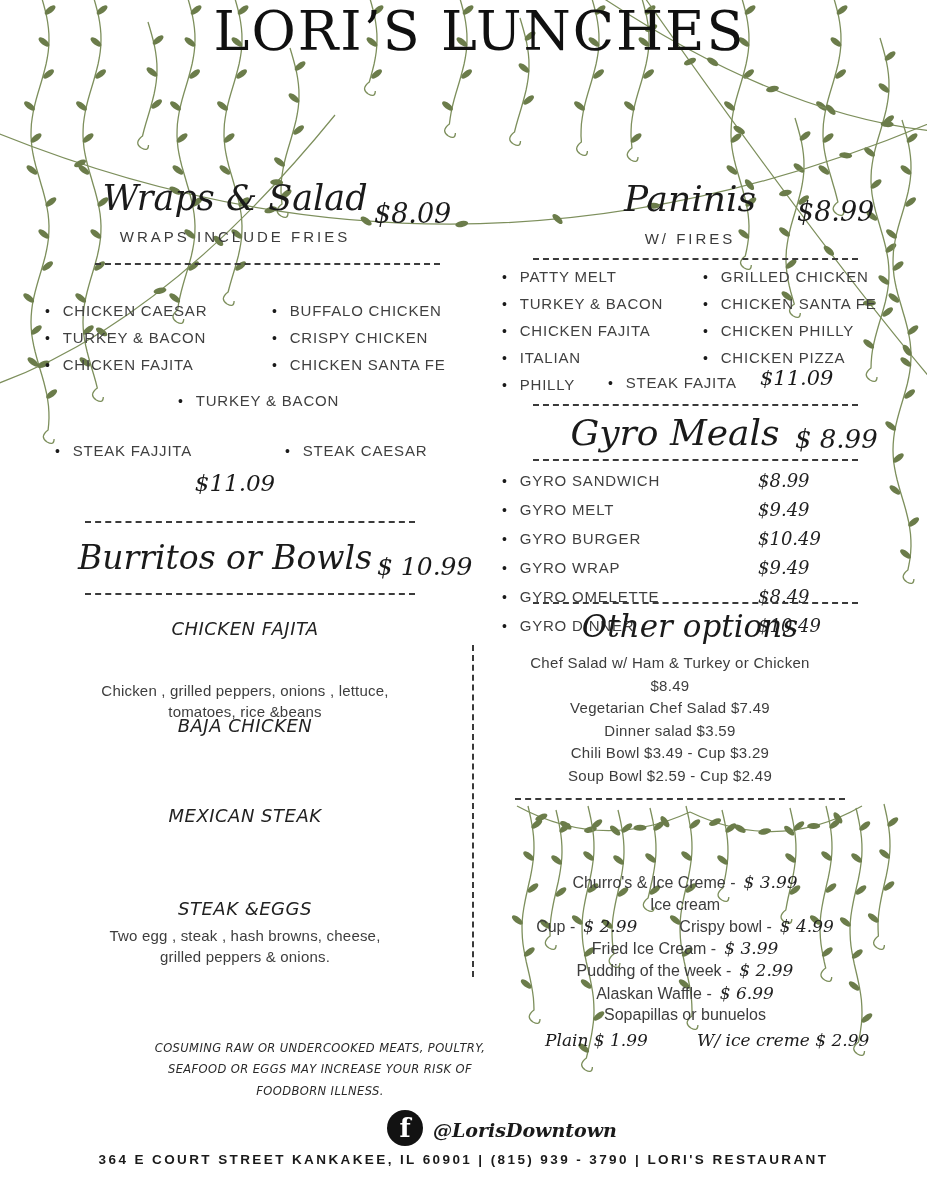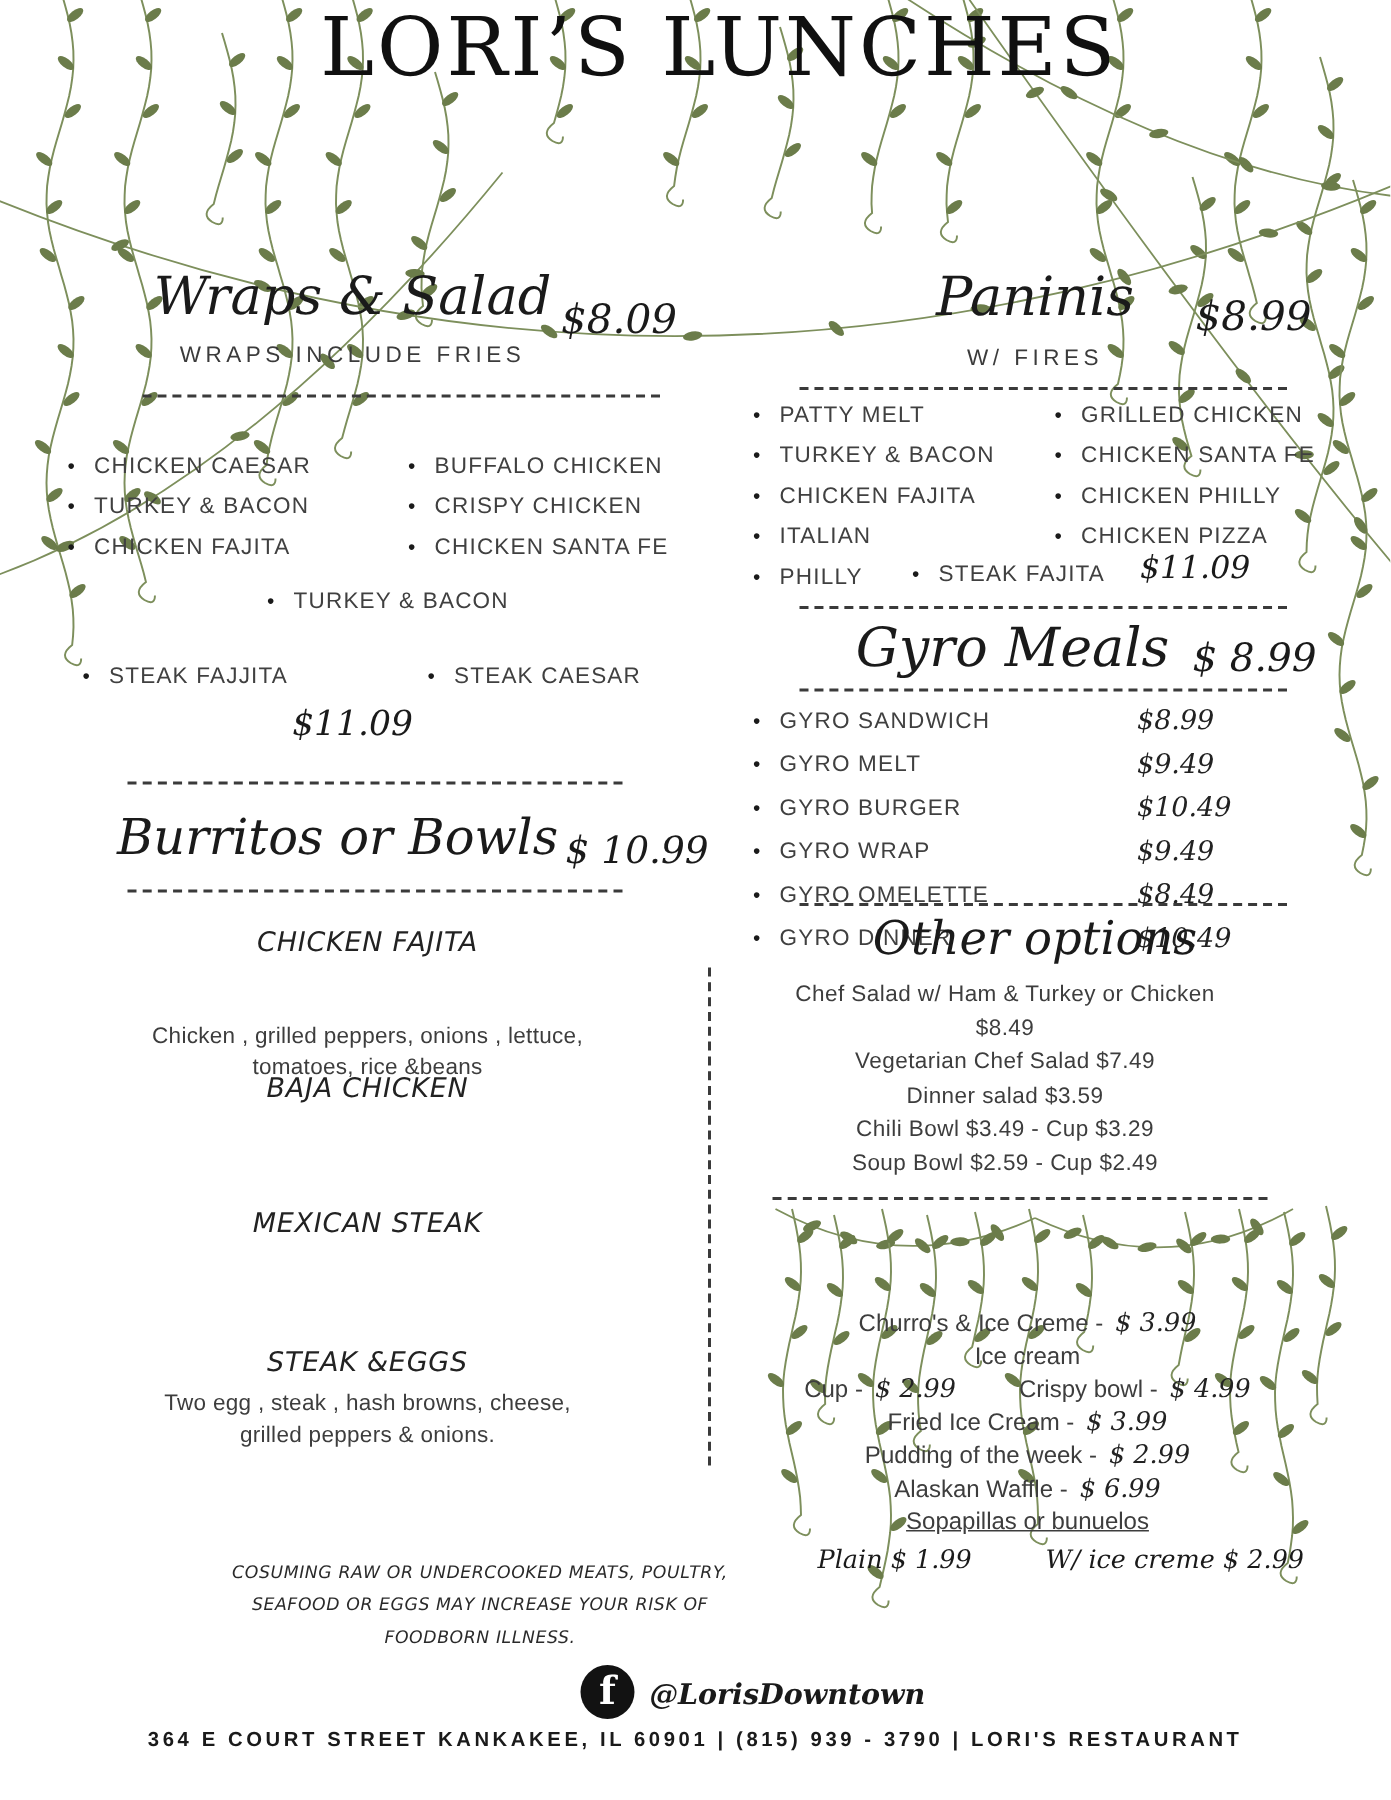--- a/index.html
+++ b/index.html
@@ -407,20 +407,20 @@
     <span class="dprice">$ 3.99</span>
   </div>
   <div class="abs dline" style="left:515px;top:960px;width:340px;">
     <span class="dlabel">Pudding of the week -</span>
     <span class="dprice">$ 2.99</span>
   </div>
   <div class="abs dline" style="left:515px;top:983px;width:340px;">
     <span class="dlabel">Alaskan Waffle -</span>
     <span class="dprice">$ 6.99</span>
   </div>
-  <div class="abs dlabel center" style="left:515px;top:1006px;width:340px;text-decoration:underline;">Sopapillas or bunuelos</div>
+  <div class="abs dlabel center" style="left:515px;top:1006px;width:340px;">Sopapillas or bunuelos</div>
   <div class="abs script" style="left:545px;top:1030px;font-size:17px;">Plain $ 1.99</div>
   <div class="abs script" style="left:697px;top:1030px;font-size:17px;">W/ ice creme $ 2.99</div>
 
   <div class="abs fb" style="left:387px;top:1110px;">f</div>
   <div class="abs script" style="left:433px;top:1119px;font-size:19px;font-weight:bold;">@LorisDowntown</div>
   <div class="abs addr center" style="left:0;right:0;top:1152px;">364 E COURT STREET KANKAKEE, IL 60901   |   (815) 939 - 3790   |   LORI'S RESTAURANT</div>
 </div>
 
 </body></html>

